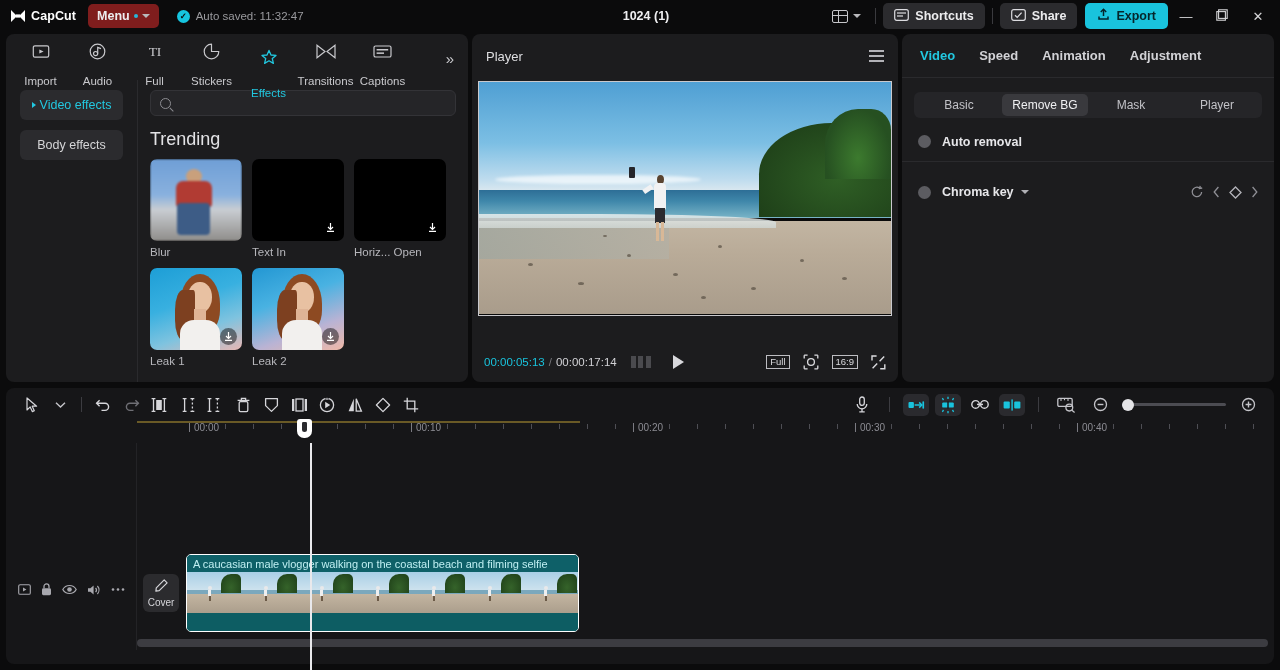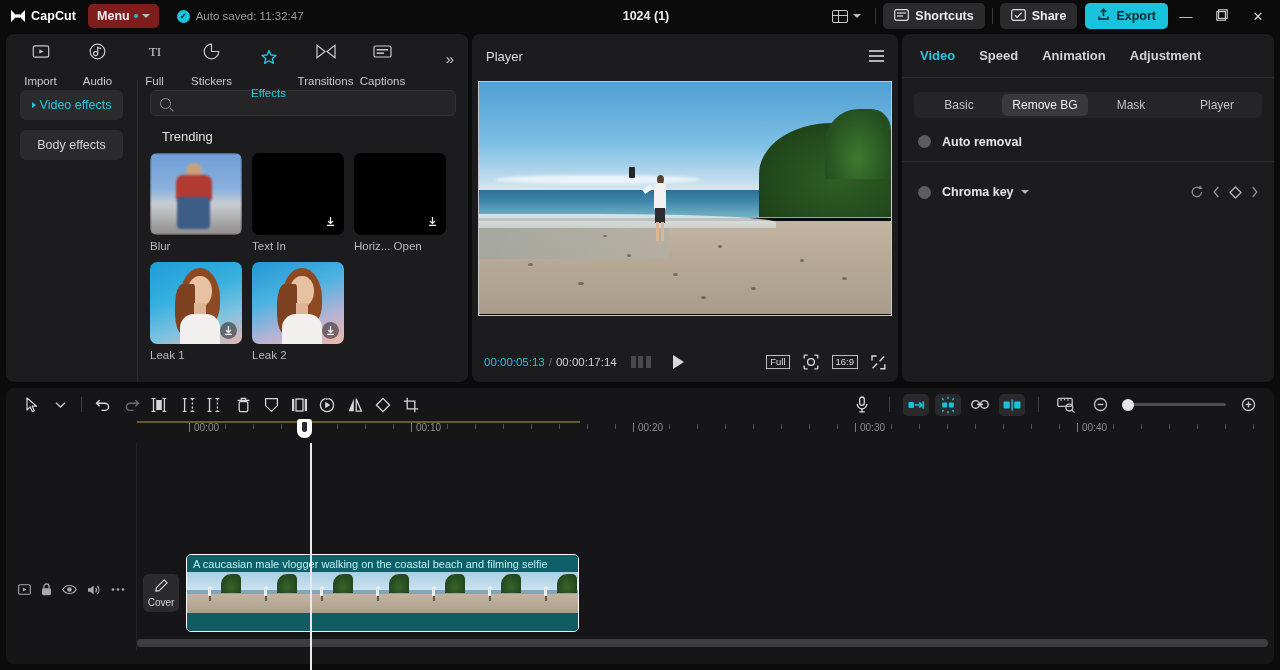--- a/index.html
+++ b/index.html
@@ -89,21 +89,21 @@
     height: 26px; border-radius: 6px; background: #252528; border: 1px solid #333337;
     display: flex; align-items: center; gap: 7px; padding: 0 9px;
   }
   .search-box .mag { width: 11px; height: 11px; border: 1.3px solid #8d8d92; border-radius: 50%; position: relative; flex: none; }
   .search-box .mag::after { content:""; position:absolute; right:-4px; bottom:-3px; width:5px; height:1.3px; background:#8d8d92; transform: rotate(45deg); }
   .search-box input {
     background: transparent; border: none; outline: none; width: 100%;
     font-family: "Liberation Sans", sans-serif; font-size: 12px; color: #cfcfd3;
   }
   .search-box input::placeholder { color: #85858a; }
-  .sec-title { font-size: 13px; color: #e2e2e5; margin: 13px 0 9px 12px; }
+  .sec-title { font-size: 18px; color: #e2e2e5; margin: 13px 0 9px 0; }
   .fx-grid { display: grid; grid-template-columns: repeat(3, 92px); gap: 10px 10px; }
   .fx-cell { width: 92px; cursor: default; }
   .fx-thumb { width: 92px; height: 82px; border-radius: 7px; position: relative; overflow: hidden; background: #000; }
   .fx-dl {
     position: absolute; right: 5px; bottom: 5px; width: 17px; height: 17px; border-radius: 50%;
     background: rgba(0,0,0,.45); display: flex; align-items: center; justify-content: center;
   }
   .fx-dl svg { display:block; }
   .fx-dl.nobg { background: transparent; }
   .fx-label { font-size: 11.5px; color: #b7b7bc; margin-top: 5px; white-space: nowrap; overflow: hidden; text-overflow: ellipsis; }

